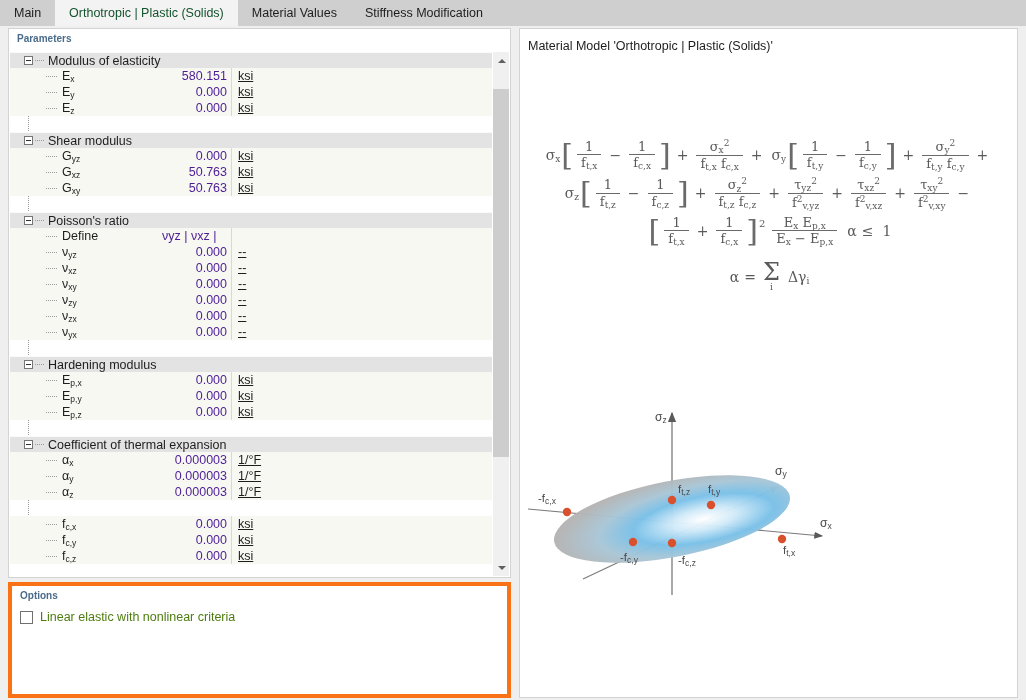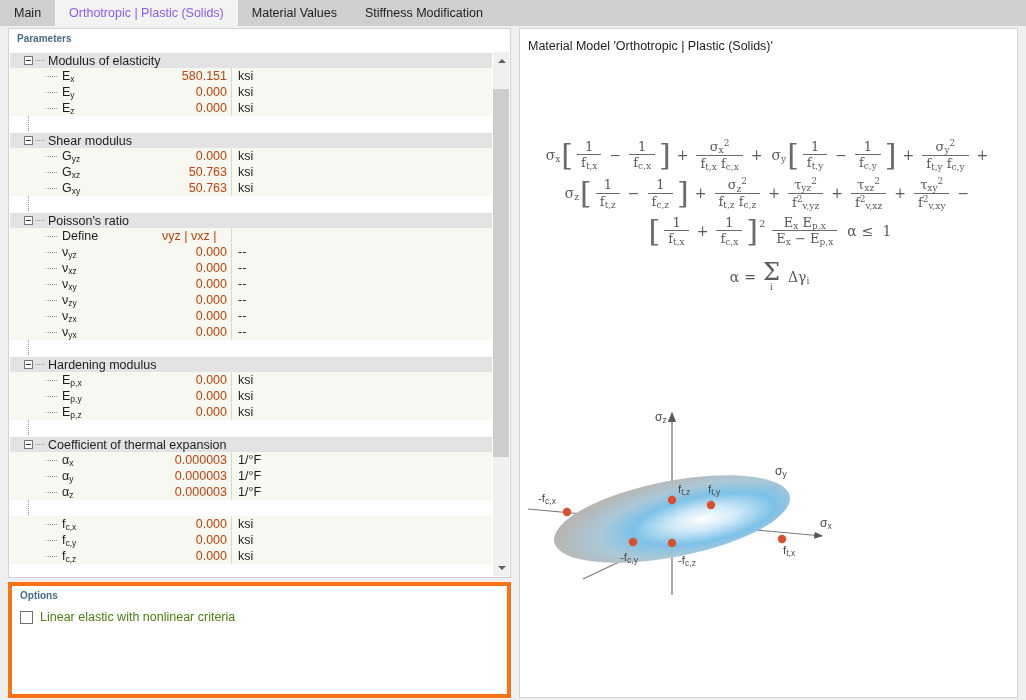--- a/index.html
+++ b/index.html
@@ -16,21 +16,21 @@
     position: absolute; left: 0; top: 0; width: 1026px; height: 26px;
     background: #cfcfcf;
   }
   .tabstrip .tabs { display: flex; height: 26px; align-items: stretch; }
   .tab {
     display: flex; align-items: center; justify-content: center;
     padding: 0 14px; height: 26px;
     font-size: 12.5px; color: #1d1d1d; background: #cfcfcf;
     box-sizing: border-box; cursor: default; white-space: nowrap;
   }
-  .tab.active { background: #f3f3f3; color: #8b5cf6; }
+  .tab.active { background: #f3f3f3; color: #14532d; }
   .tab-spacer { flex: 1; background: #cfcfcf; }
   .tabbody {
     position: absolute; left: 0; top: 26px; width: 1026px; height: 674px;
     background: #efefef;
   }
 
   
   .left-panel {
     position: absolute; left: 8px; top: 2px; width: 503px; height: 550px;
     background: #ffffff; border: 1px solid #d3d3d3; box-sizing: border-box;
@@ -82,28 +82,28 @@
     display: flex; align-items: center;
   }
   .row .tdots {
     position: absolute; left: 36px; top: 8px; width: 11px; height: 1px;
     background-image: linear-gradient(to right, #9a9a9a 1px, transparent 1px);
     background-size: 2px 1px;
   }
   .row .label { padding-left: 52px; font-size: 12.5px; color: #1d1d1d; white-space: nowrap; }
   .row .valuecol {
     width: 72px; flex: none; text-align: right;
-    font-size: 12.5px; color: #c2410c; padding-right: 4px;
+    font-size: 12.5px; color: #4c1d95; padding-right: 4px;
     border-right: 1px solid #d8d8d4; height: 16px; line-height: 16px;
     box-sizing: border-box;
   }
   .row .valuecol.left { text-align: left; padding-left: 2px; padding-right: 0; }
   .row .unitcol {
     flex: 1; font-size: 12.5px; color: #1d1d1d; padding-left: 6px;
-    height: 16px; line-height: 16px;
+    height: 16px; line-height: 16px; text-decoration: underline;
   }
   
   .spine {
     position: absolute; left: 18px; top: 0; bottom: 0; width: 1px;
     background-image: linear-gradient(to bottom, #9a9a9a 1px, transparent 1px);
     background-size: 1px 2px;
   }
   .gap { height: 16px; background: #ffffff; }
 
   sub { font-size: 8.5px; vertical-align: baseline; position: relative; top: 2px; }

